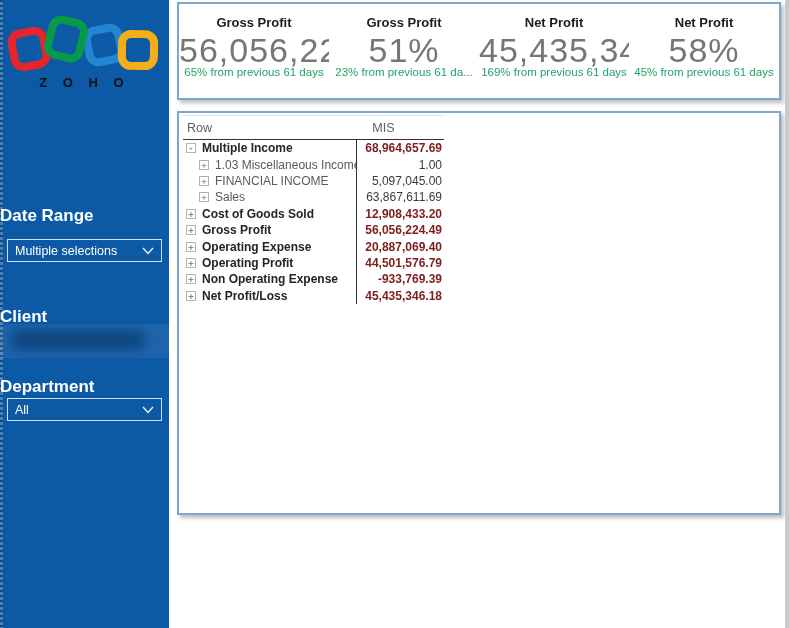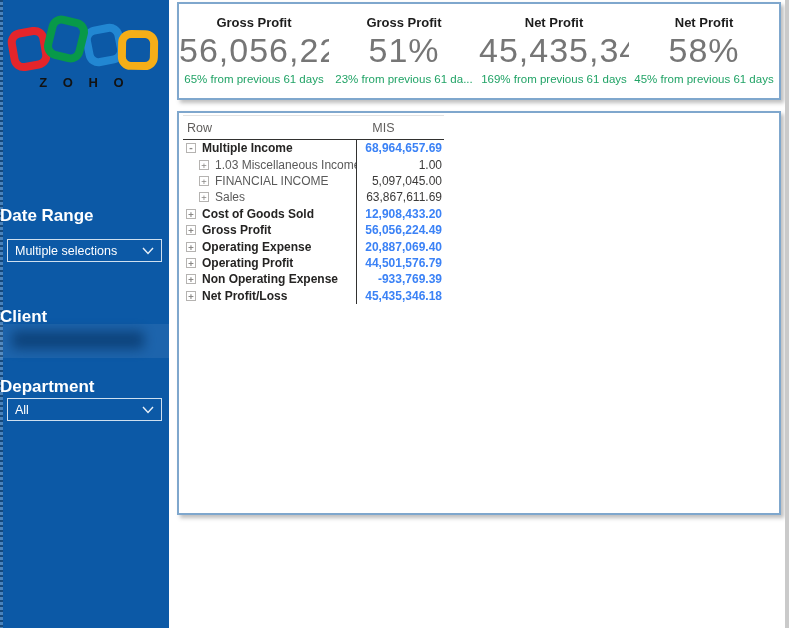--- a/index.html
+++ b/index.html
@@ -44,35 +44,35 @@
   .blur-box{position:absolute;left:0;top:324px;width:169px;height:34px;background:rgba(255,255,255,0.07);}
   .blur-smudge{position:absolute;left:12px;top:7px;width:132px;height:18px;border-radius:4px;
     background:#0A3D73;filter:blur(6px);opacity:.85;}
   
   .kpi-panel{position:absolute;left:177px;top:2px;width:604px;height:98px;background:#fff;
     border:2px solid var(--panel-border);box-shadow:3px 3px 4px rgba(110,110,110,.45);
     display:flex;}
   .kpi-card{flex:1;position:relative;text-align:center;overflow:hidden;}
   .kpi-title{margin-top:11px;font-size:13px;font-weight:bold;color:#1d1d1d;}
   .kpi-value{margin-top:1px;font-size:34px;font-weight:400;color:var(--value-gray);letter-spacing:1px;white-space:nowrap;}
-  .kpi-delta{position:absolute;bottom:13px;left:0;width:100%;font-size:11.5px;color:var(--green);white-space:nowrap;}
+  .kpi-delta{position:absolute;bottom:20px;left:0;width:100%;font-size:11.5px;color:var(--green);white-space:nowrap;}
   
   .table-panel{position:absolute;left:177px;top:111px;width:604px;height:404px;background:#fff;
     border:2px solid var(--panel-border);box-shadow:3px 3px 4px rgba(110,110,110,.45);}
   .matrix{position:absolute;left:4px;top:2px;width:261px;}
   .matrix-header{display:flex;height:25px;align-items:center;color:#605E5C;font-size:12.5px;
     border-top:1px solid #E3E3E3;border-bottom:1px solid #323130;}
   .mh-row{width:174px;padding-left:4px;}
   .mh-val{width:87px;padding-left:2px;margin-left:40px;}
   .matrix-row{display:flex;height:16.4px;align-items:center;font-size:12px;}
   .cell-label{width:174px;height:100%;display:flex;align-items:center;border-right:1px solid #323130;
     color:#595959;overflow:hidden;white-space:nowrap;}
   .cell-value{width:87px;text-align:right;padding-right:2px;color:#3B3A39;white-space:nowrap;}
   .row-bold .cell-label{font-weight:bold;color:#252423;}
-  .row-bold .cell-value{font-weight:bold;color:#3b82f6;}
+  .row-bold .cell-value{font-weight:bold;color:#7f1d1d;}
   .expander{flex:0 0 auto;width:10px;height:10px;border:1px solid #B5B3B1;color:#8A8886;
     font-size:9px;line-height:8px;text-align:center;margin:0 6px 0 3px;background:#fff;cursor:pointer;
     font-family:"DejaVu Sans Mono", monospace;}
   .child .expander{margin-left:16px;}
   
   .right-strip{position:absolute;right:0;top:0;width:4px;height:628px;background:#CACACA;}
 </style>
 </head>
 <body>
 

